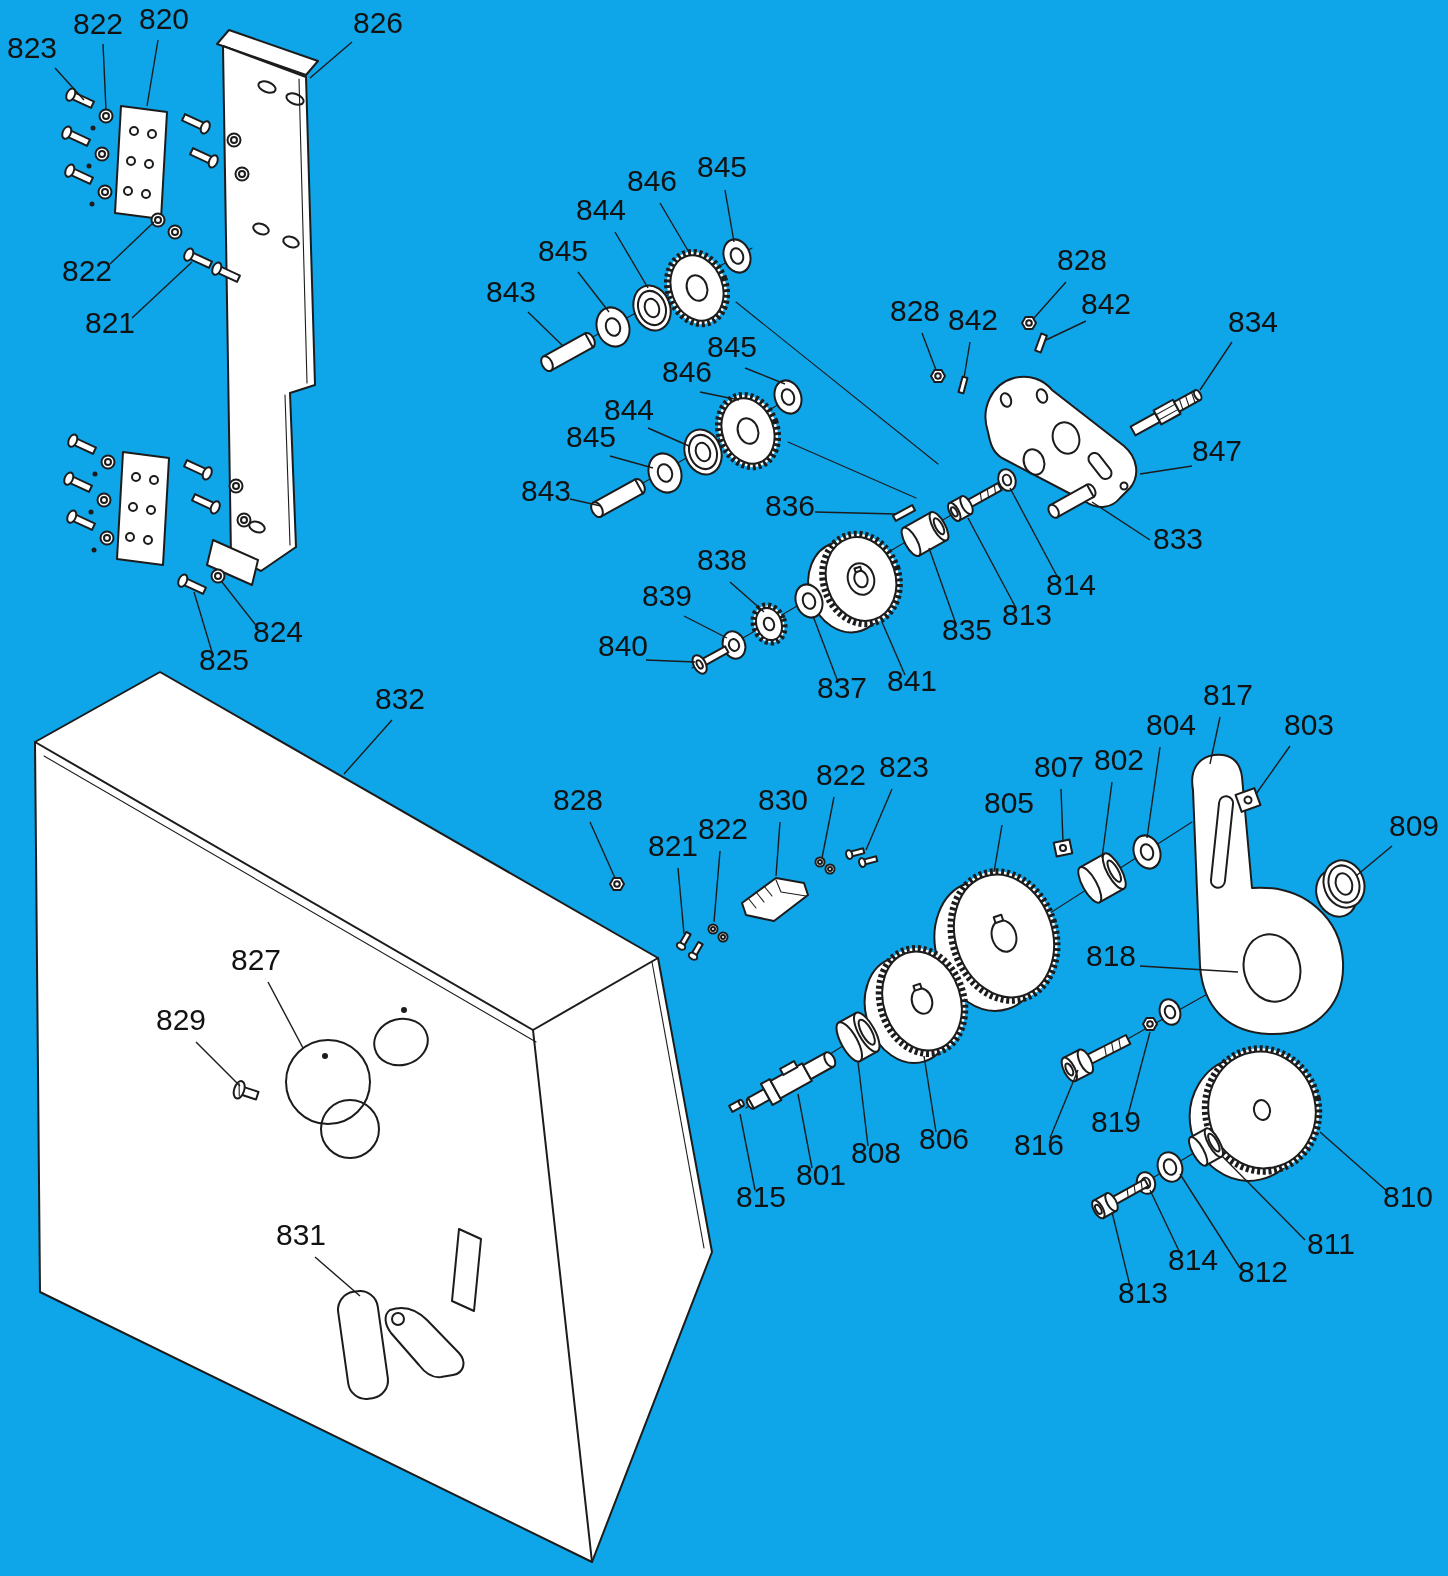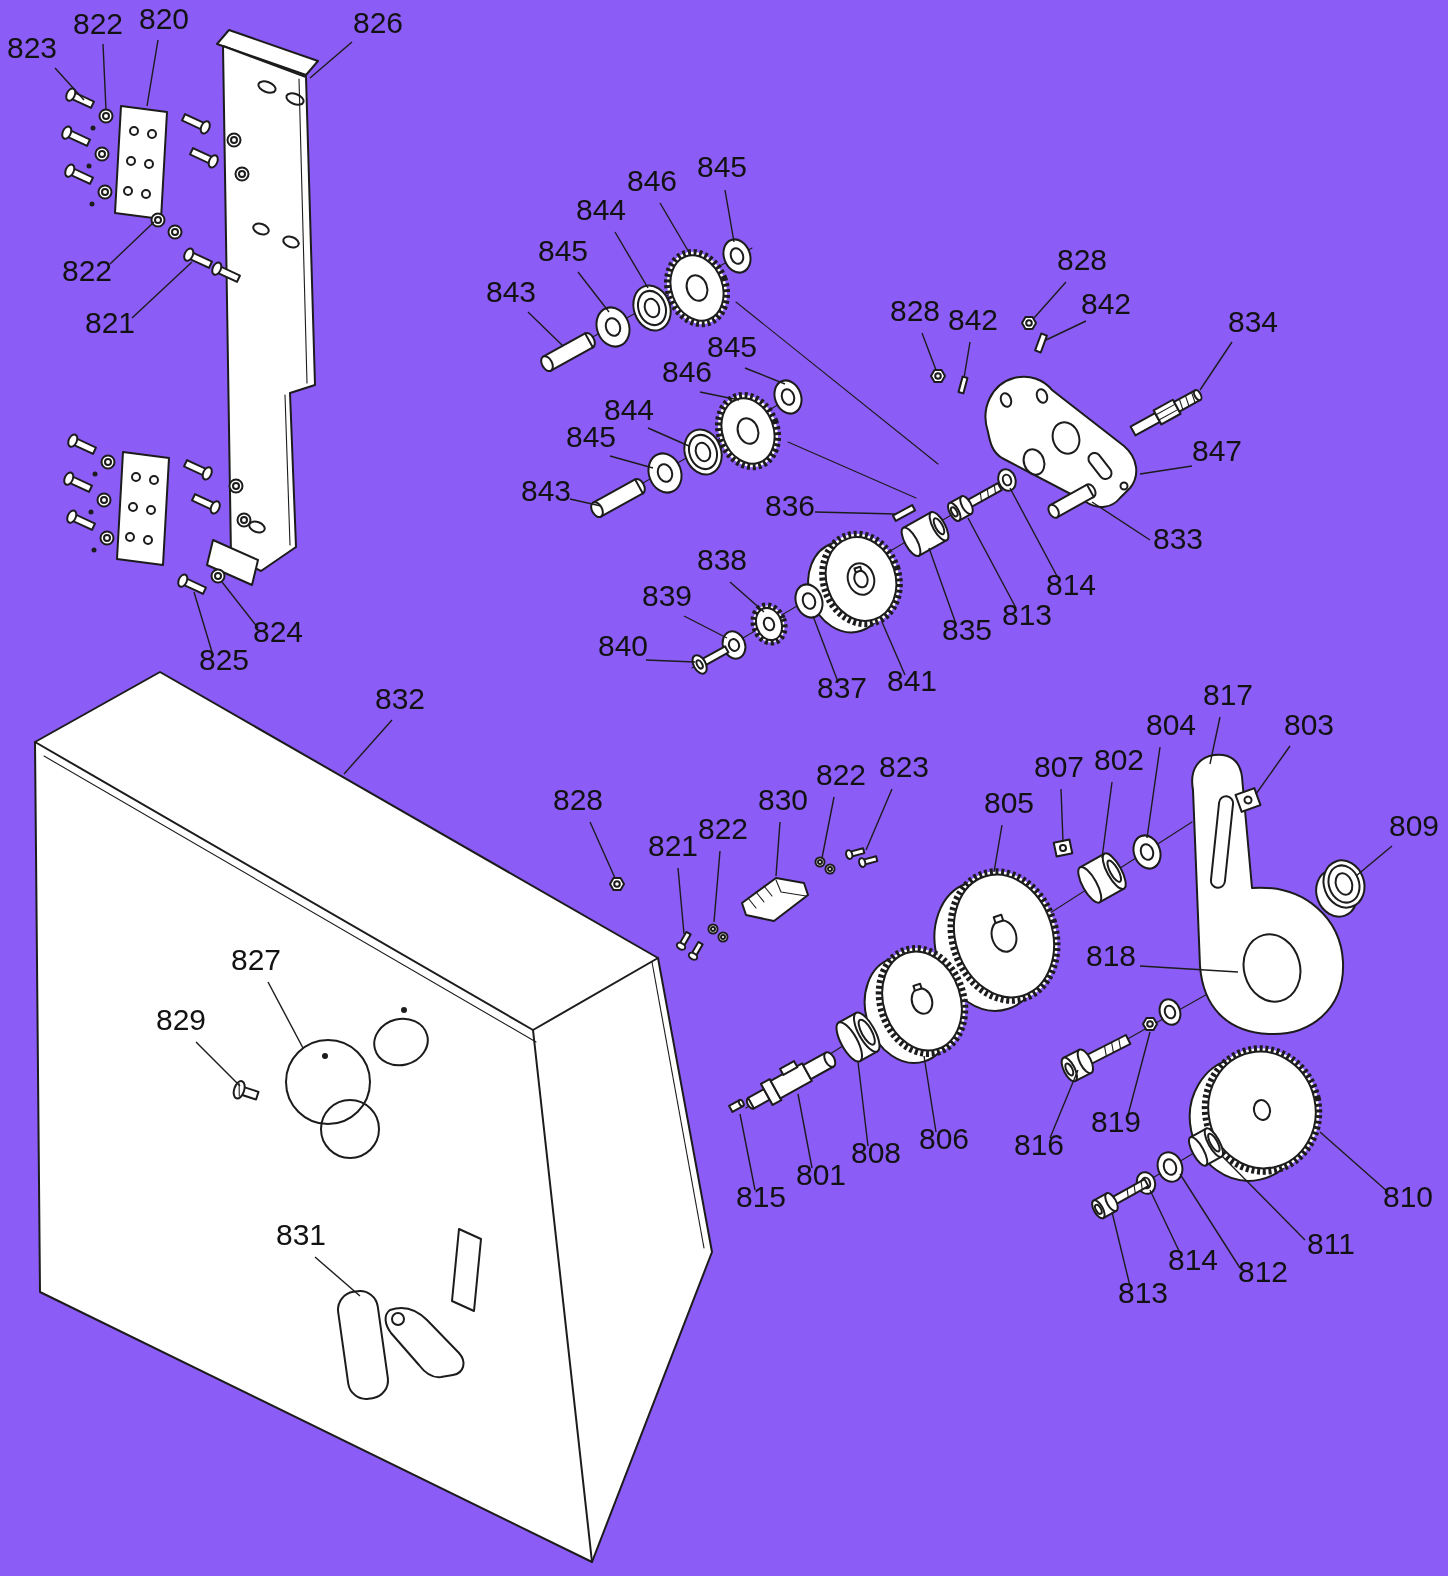--- a/index.html
+++ b/index.html
@@ -1,16 +1,16 @@
 <!DOCTYPE html>
 <html><head>
 <meta charset="utf-8">
 <style>
   html,body{margin:0;padding:0;background:#fff;}
-  .stage{width:1448px;height:1576px;position:relative;background:#8b5cf6;
+  .stage{width:1448px;height:1576px;position:relative;background:#0ea5e9;
          font-family:"Liberation Sans", sans-serif;overflow:hidden;}
   svg{display:block;}
   .line{fill:none;stroke:#1c1c1c;stroke-width:2;stroke-linejoin:round;stroke-linecap:round;}
   .fillw{fill:#ffffff;stroke:#1c1c1c;stroke-width:2;stroke-linejoin:round;}
   .thin{stroke-width:1.1;}
   .teeth{fill:#ffffff;stroke:#1c1c1c;stroke-width:6;stroke-dasharray:3 2.7;}
   .dot{fill:#1c1c1c;stroke:none;}
   .leader{stroke:#1c1c1c;stroke-width:1.4;fill:none;}
   .part-label{font-size:30px;fill:#121212;text-anchor:middle;
               font-family:"Liberation Sans", sans-serif;}

